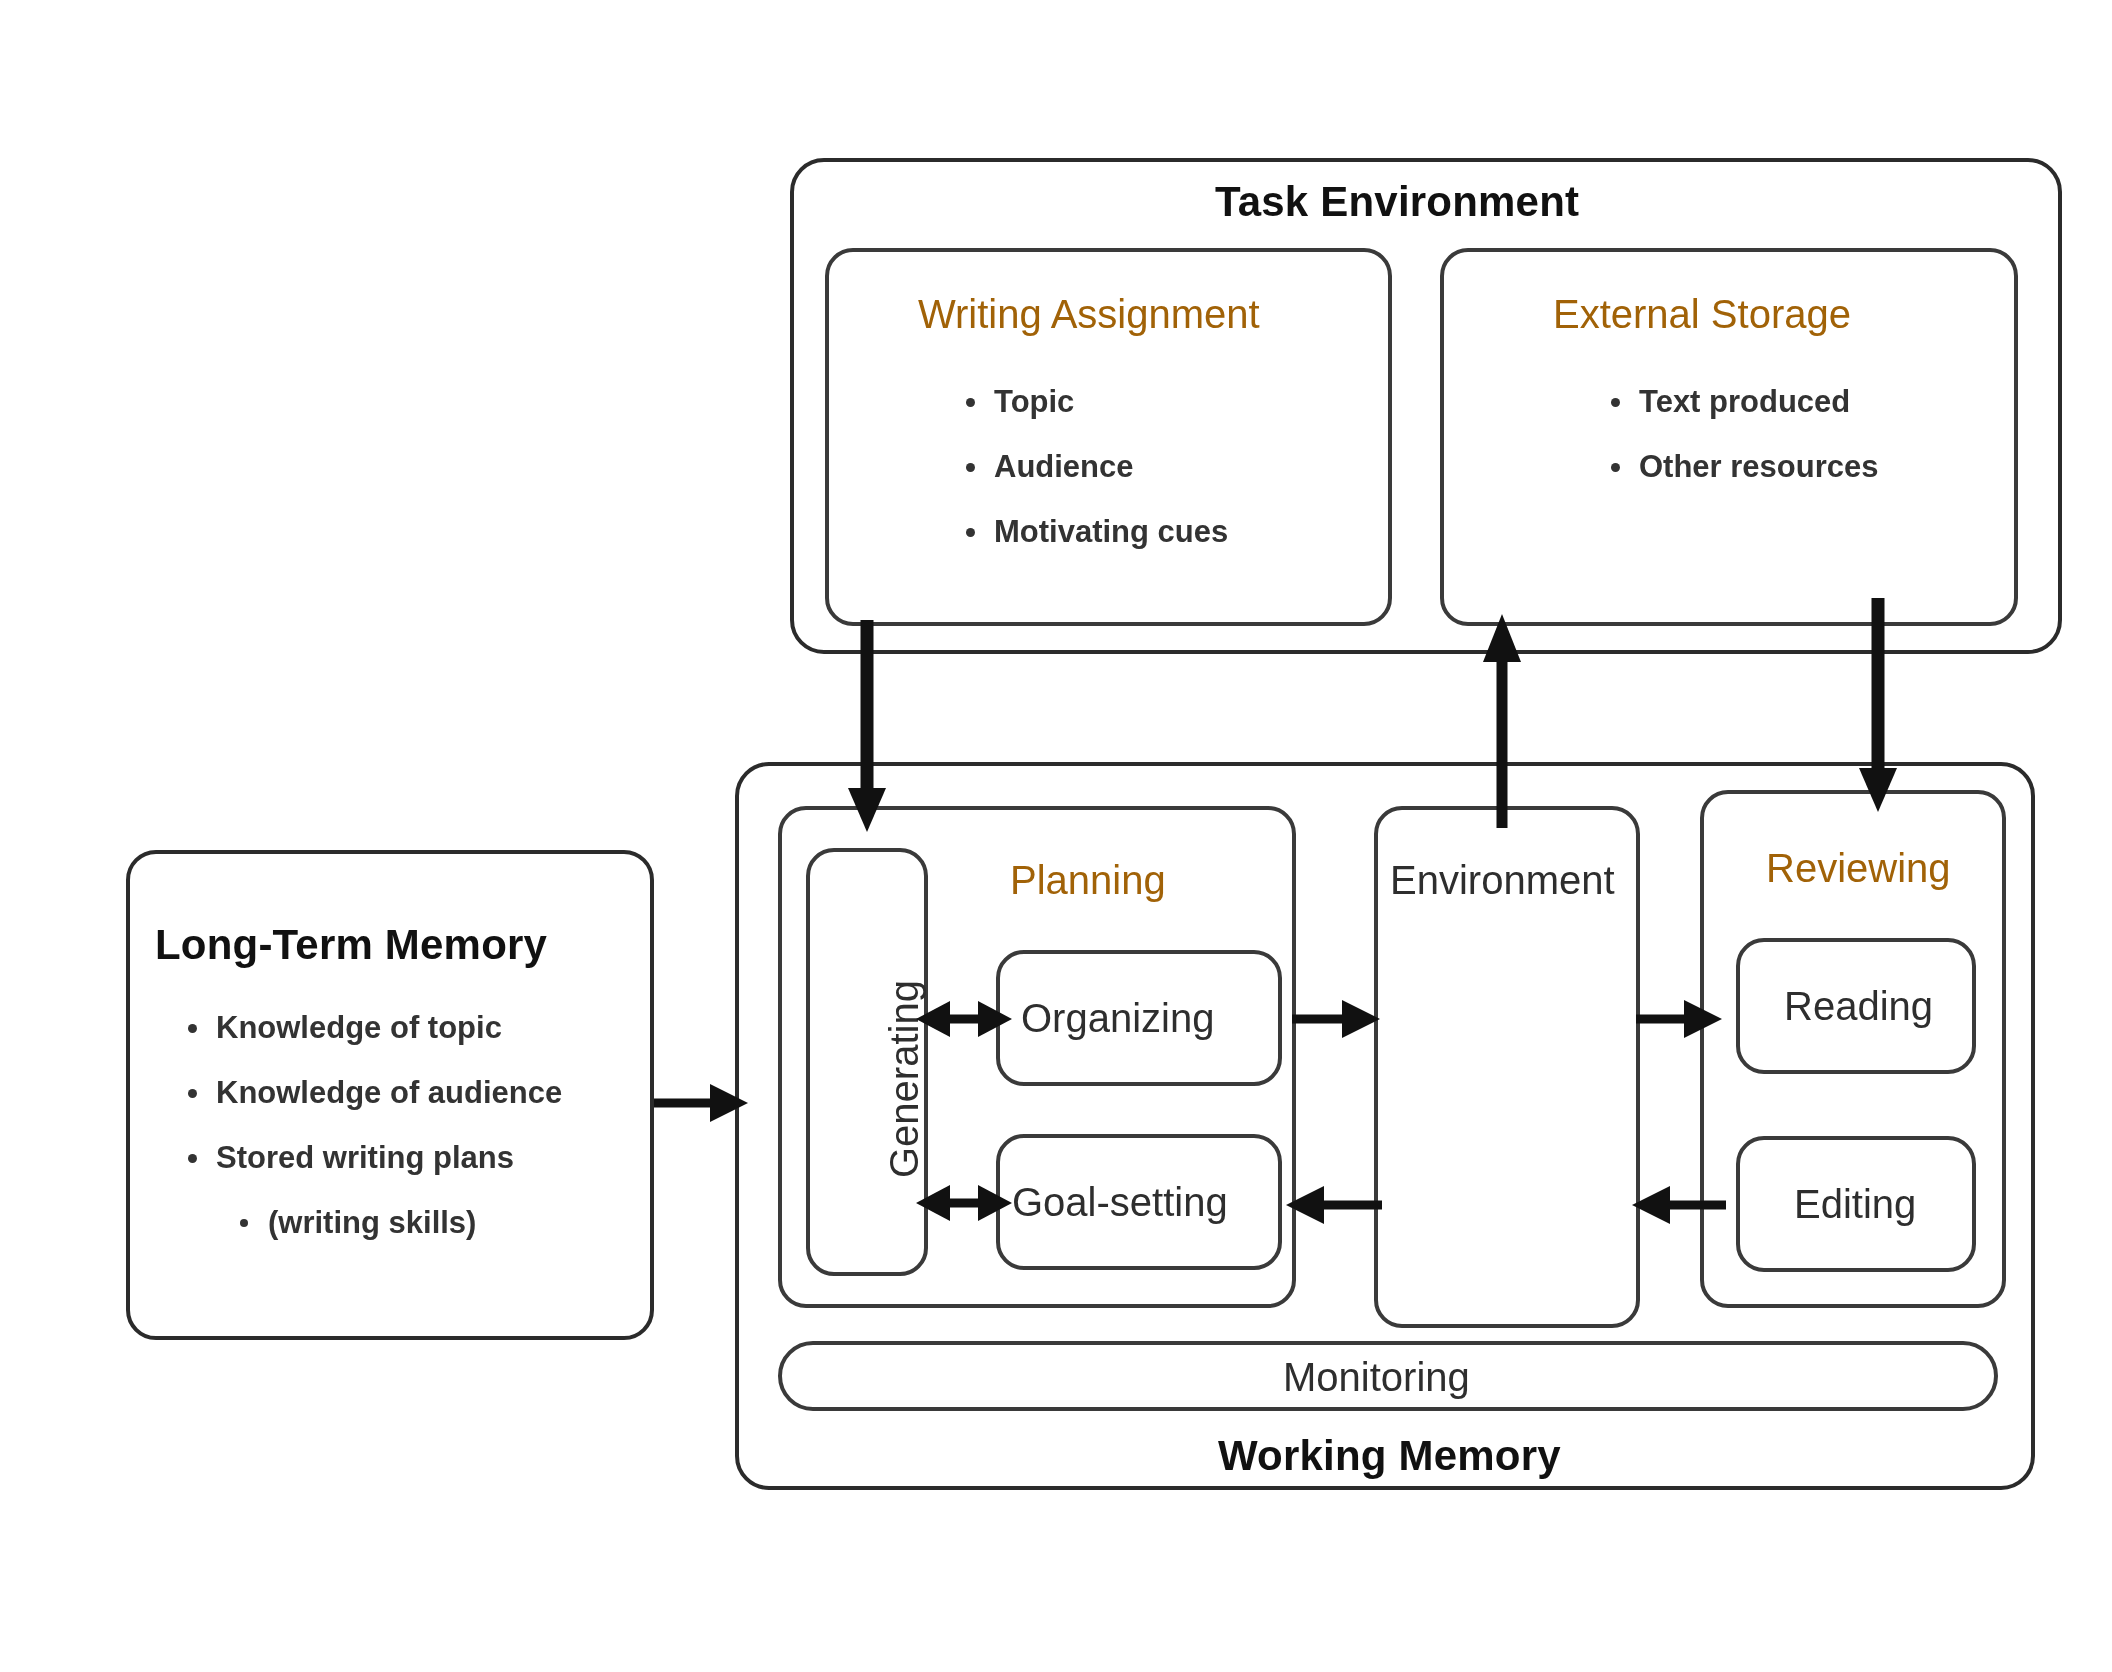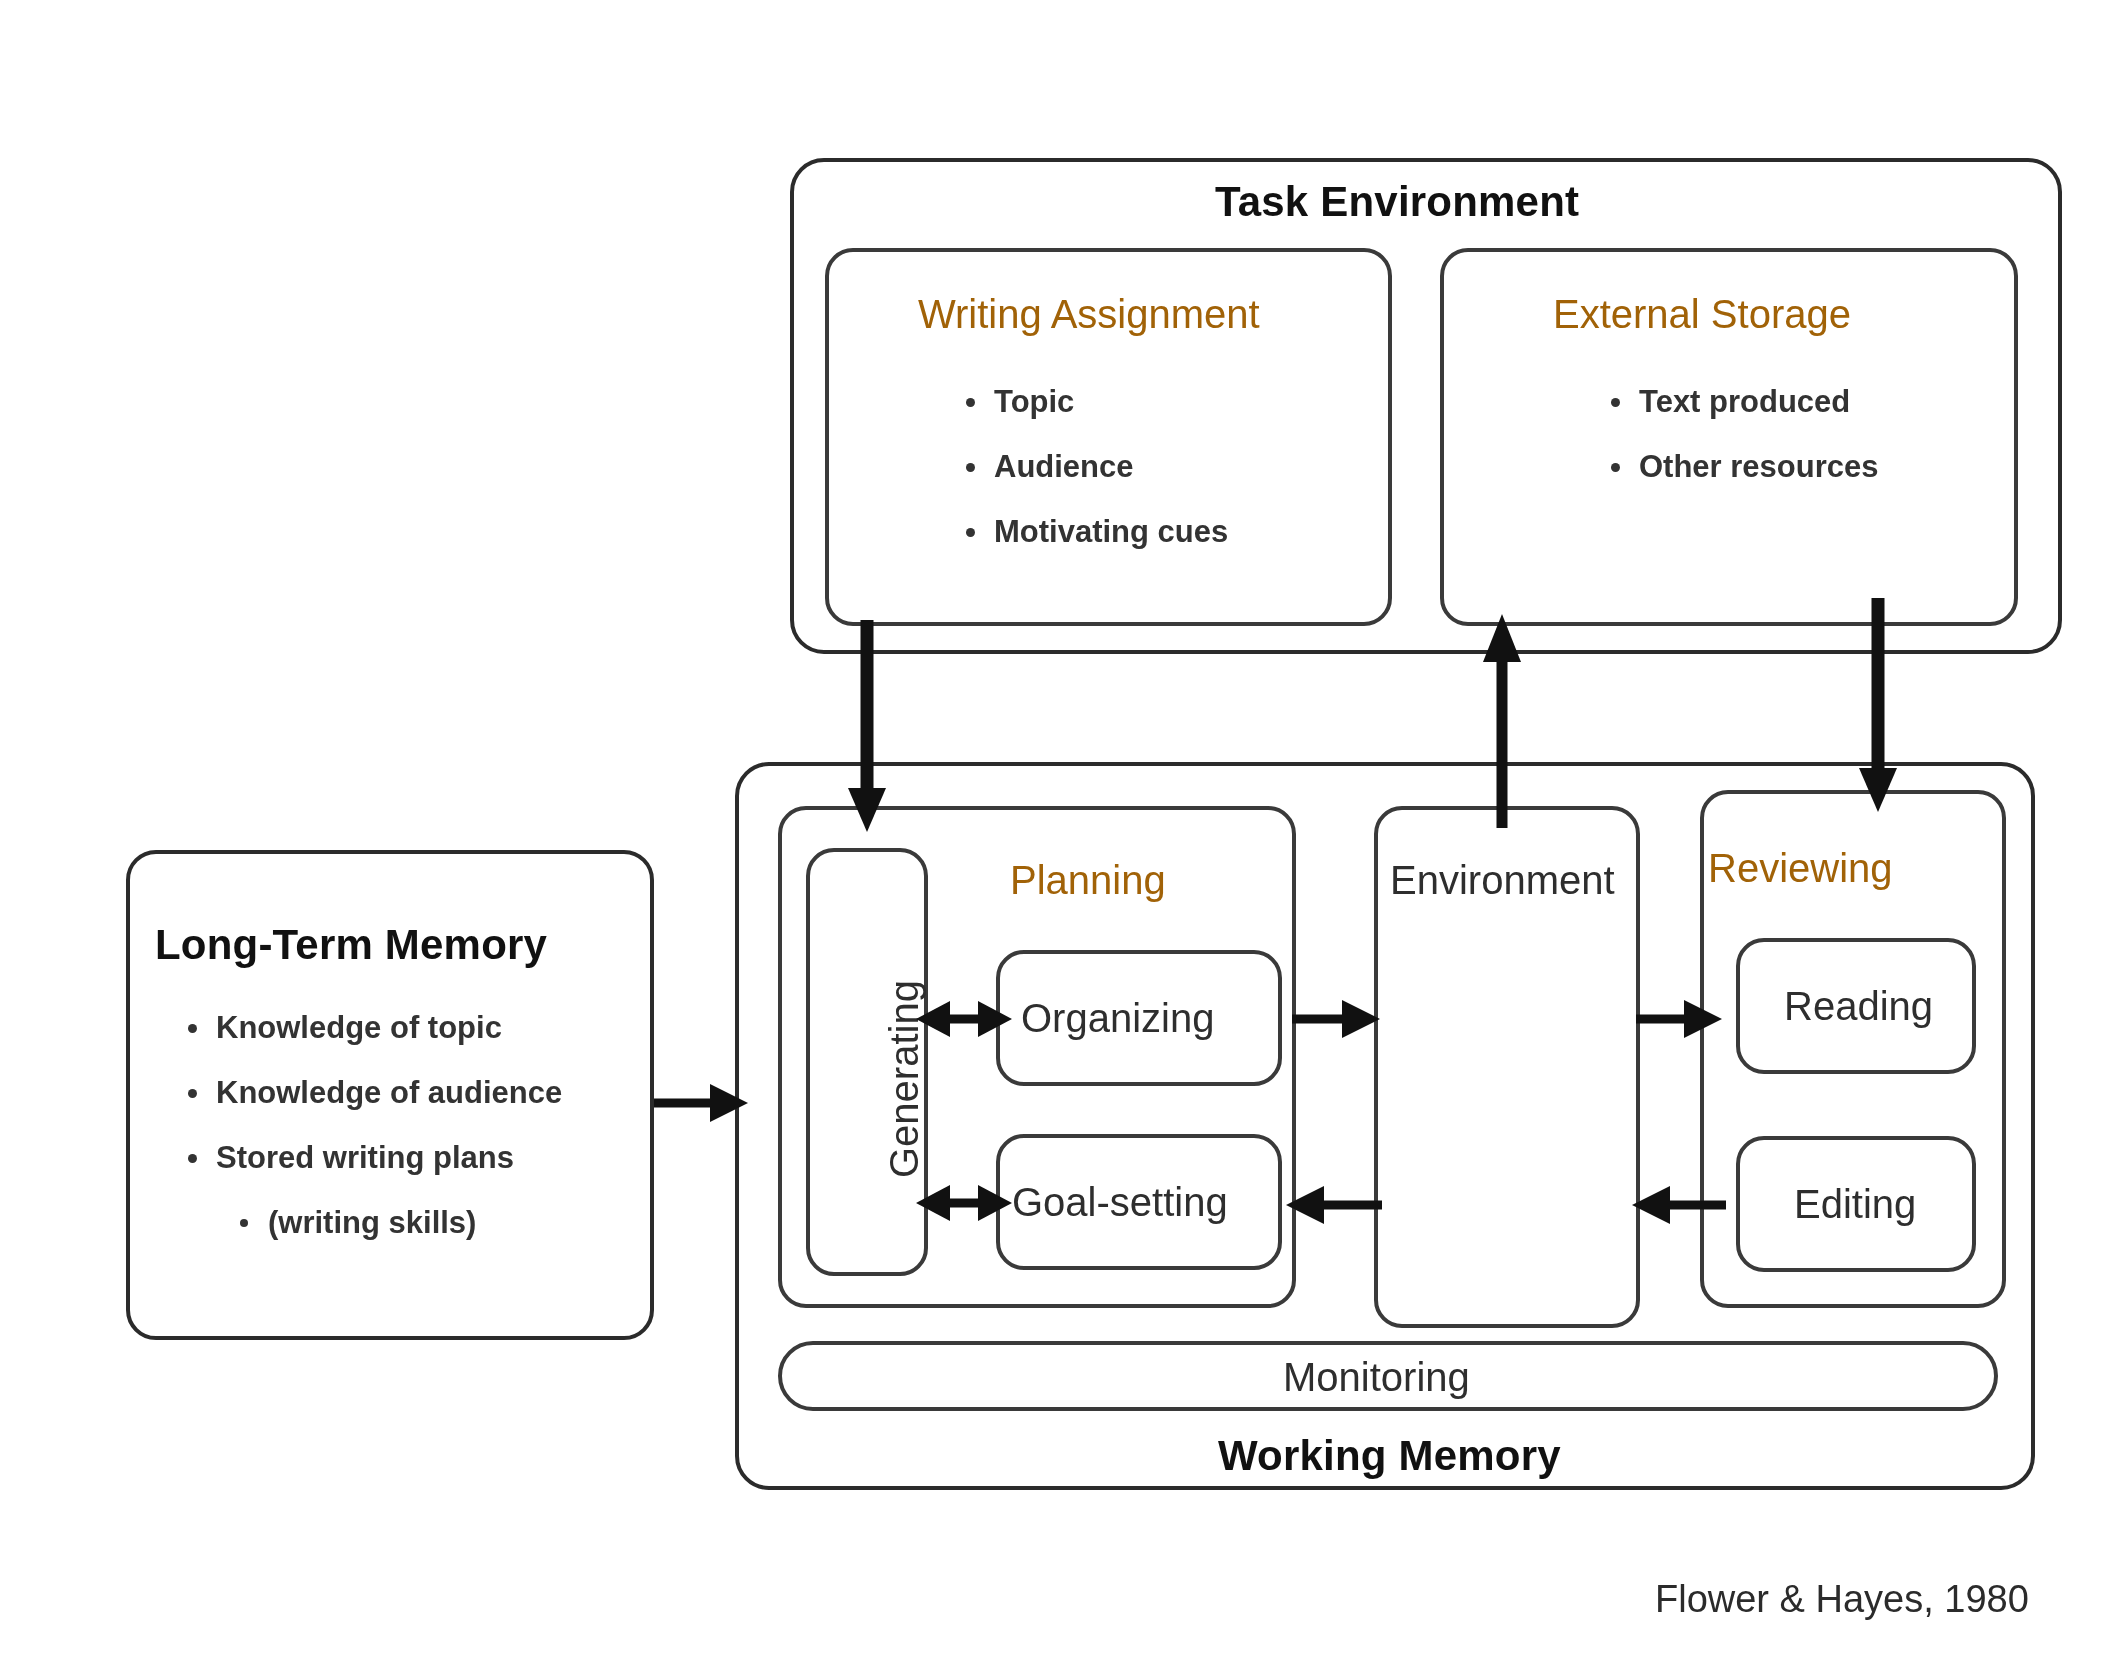--- a/index.html
+++ b/index.html
@@ -175,21 +175,21 @@
   <div class="box thin" style="left:996px; top:950px; width:286px; height:136px; border-radius:28px;"></div>
   <div class="label-reg" style="left:1021px; top:996px;">Organizing</div>
 
   <div class="box thin" style="left:996px; top:1134px; width:286px; height:136px; border-radius:28px;"></div>
   <div class="label-reg" style="left:1012px; top:1180px;">Goal-setting</div>
 
   <div class="box thin" style="left:1374px; top:806px; width:266px; height:522px; border-radius:28px;"></div>
   <div class="label-reg" style="left:1390px; top:858px;">Environment</div>
 
   <div class="box thin" style="left:1700px; top:790px; width:306px; height:518px; border-radius:28px;"></div>
-  <div class="title-reg" style="left:1708px; top:846px;text-align:center;">Reviewing</div>
+  <div class="title-reg" style="left:1766px; top:846px;text-align:center;">Reviewing</div>
 
   <div class="box thin" style="left:1736px; top:938px; width:240px; height:136px; border-radius:28px;"></div>
   <div class="label-reg" style="left:1784px; top:984px;">Reading</div>
 
   <div class="box thin" style="left:1736px; top:1136px; width:240px; height:136px; border-radius:28px;"></div>
   <div class="label-reg" style="left:1794px; top:1182px;">Editing</div>
 
   <div class="arrow" style="left:845px; top:620px;">
     <svg width="60" height="220" viewBox="0 0 60 220">
       <path d="M22 0 L22 182" stroke="#111" stroke-width="13" fill="none"></path>
@@ -255,15 +255,14 @@
     </svg>
   </div>
 
   <div class="arrow" style="left:1286px; top:1180px;">
     <svg width="96" height="50" viewBox="0 0 96 50">
       <path d="M30 25 L96 25" stroke="#111" stroke-width="9" fill="none"></path>
       <path d="M0 25 L38 6 L38 44 Z" fill="#111"></path>
     </svg>
   </div>
 
-  <div class="attrib" style="left:1655px; top:1578px;">Flower &amp; Hayes, 1980</div>
 
 </div>
 
 </body></html>

